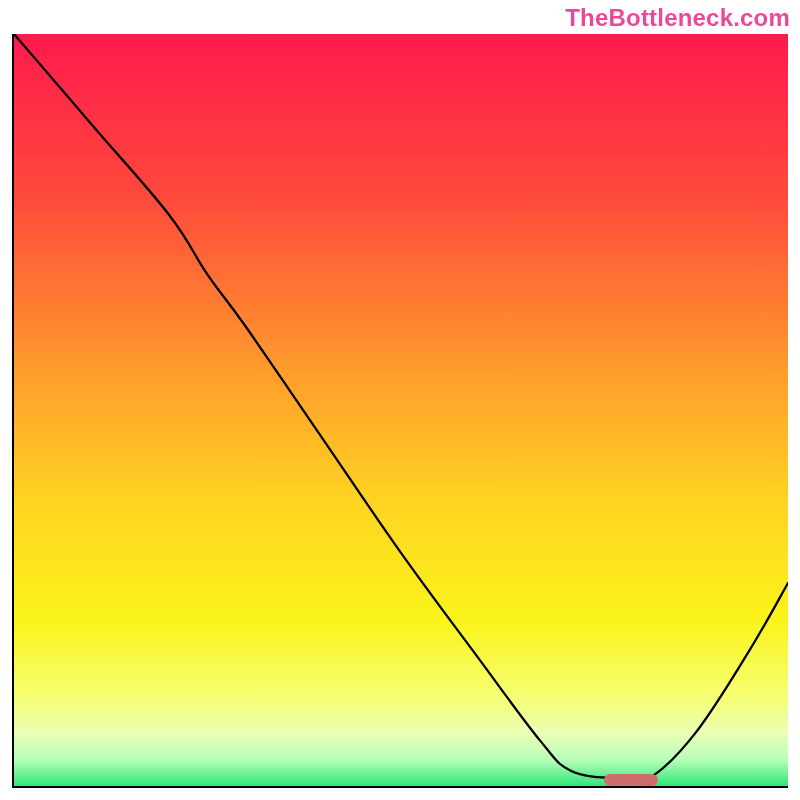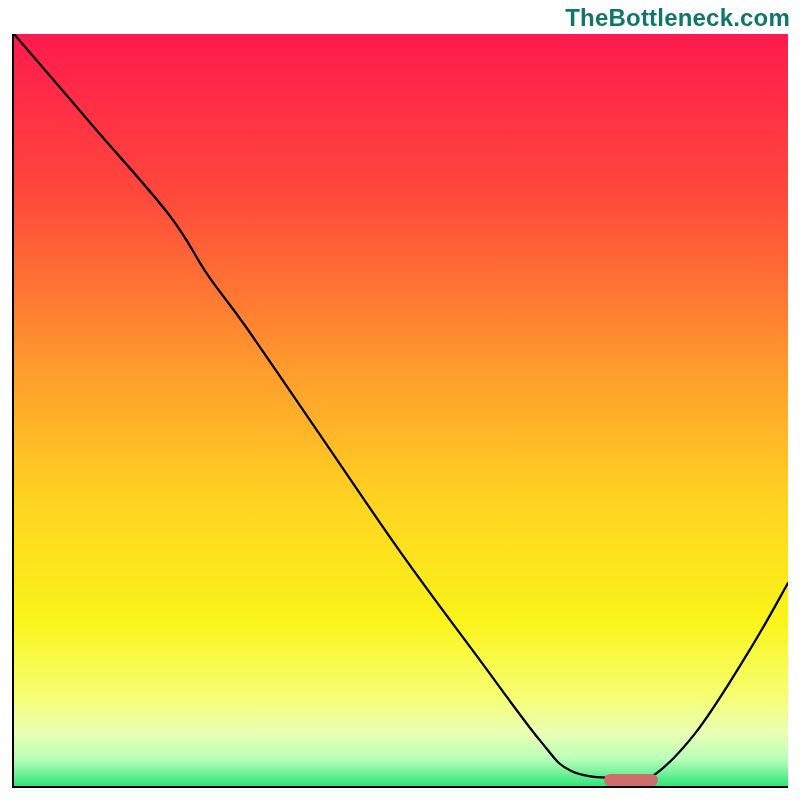--- a/index.html
+++ b/index.html
@@ -9,21 +9,21 @@
     width: 800px;
     height: 800px;
   }
   .watermark {
     position: absolute;
     top: 4px;
     right: 10px;
     font-family: Arial, Helvetica, sans-serif;
     font-size: 24px;
     font-weight: 600;
-    color: #0f766e;
+    color: #ec4899;
     letter-spacing: 0.2px;
     z-index: 10;
     user-select: none;
   }
   .plot-area {
     position: absolute;
     left: 12px;
     top: 34px;
     width: 776px;
     height: 754px;

